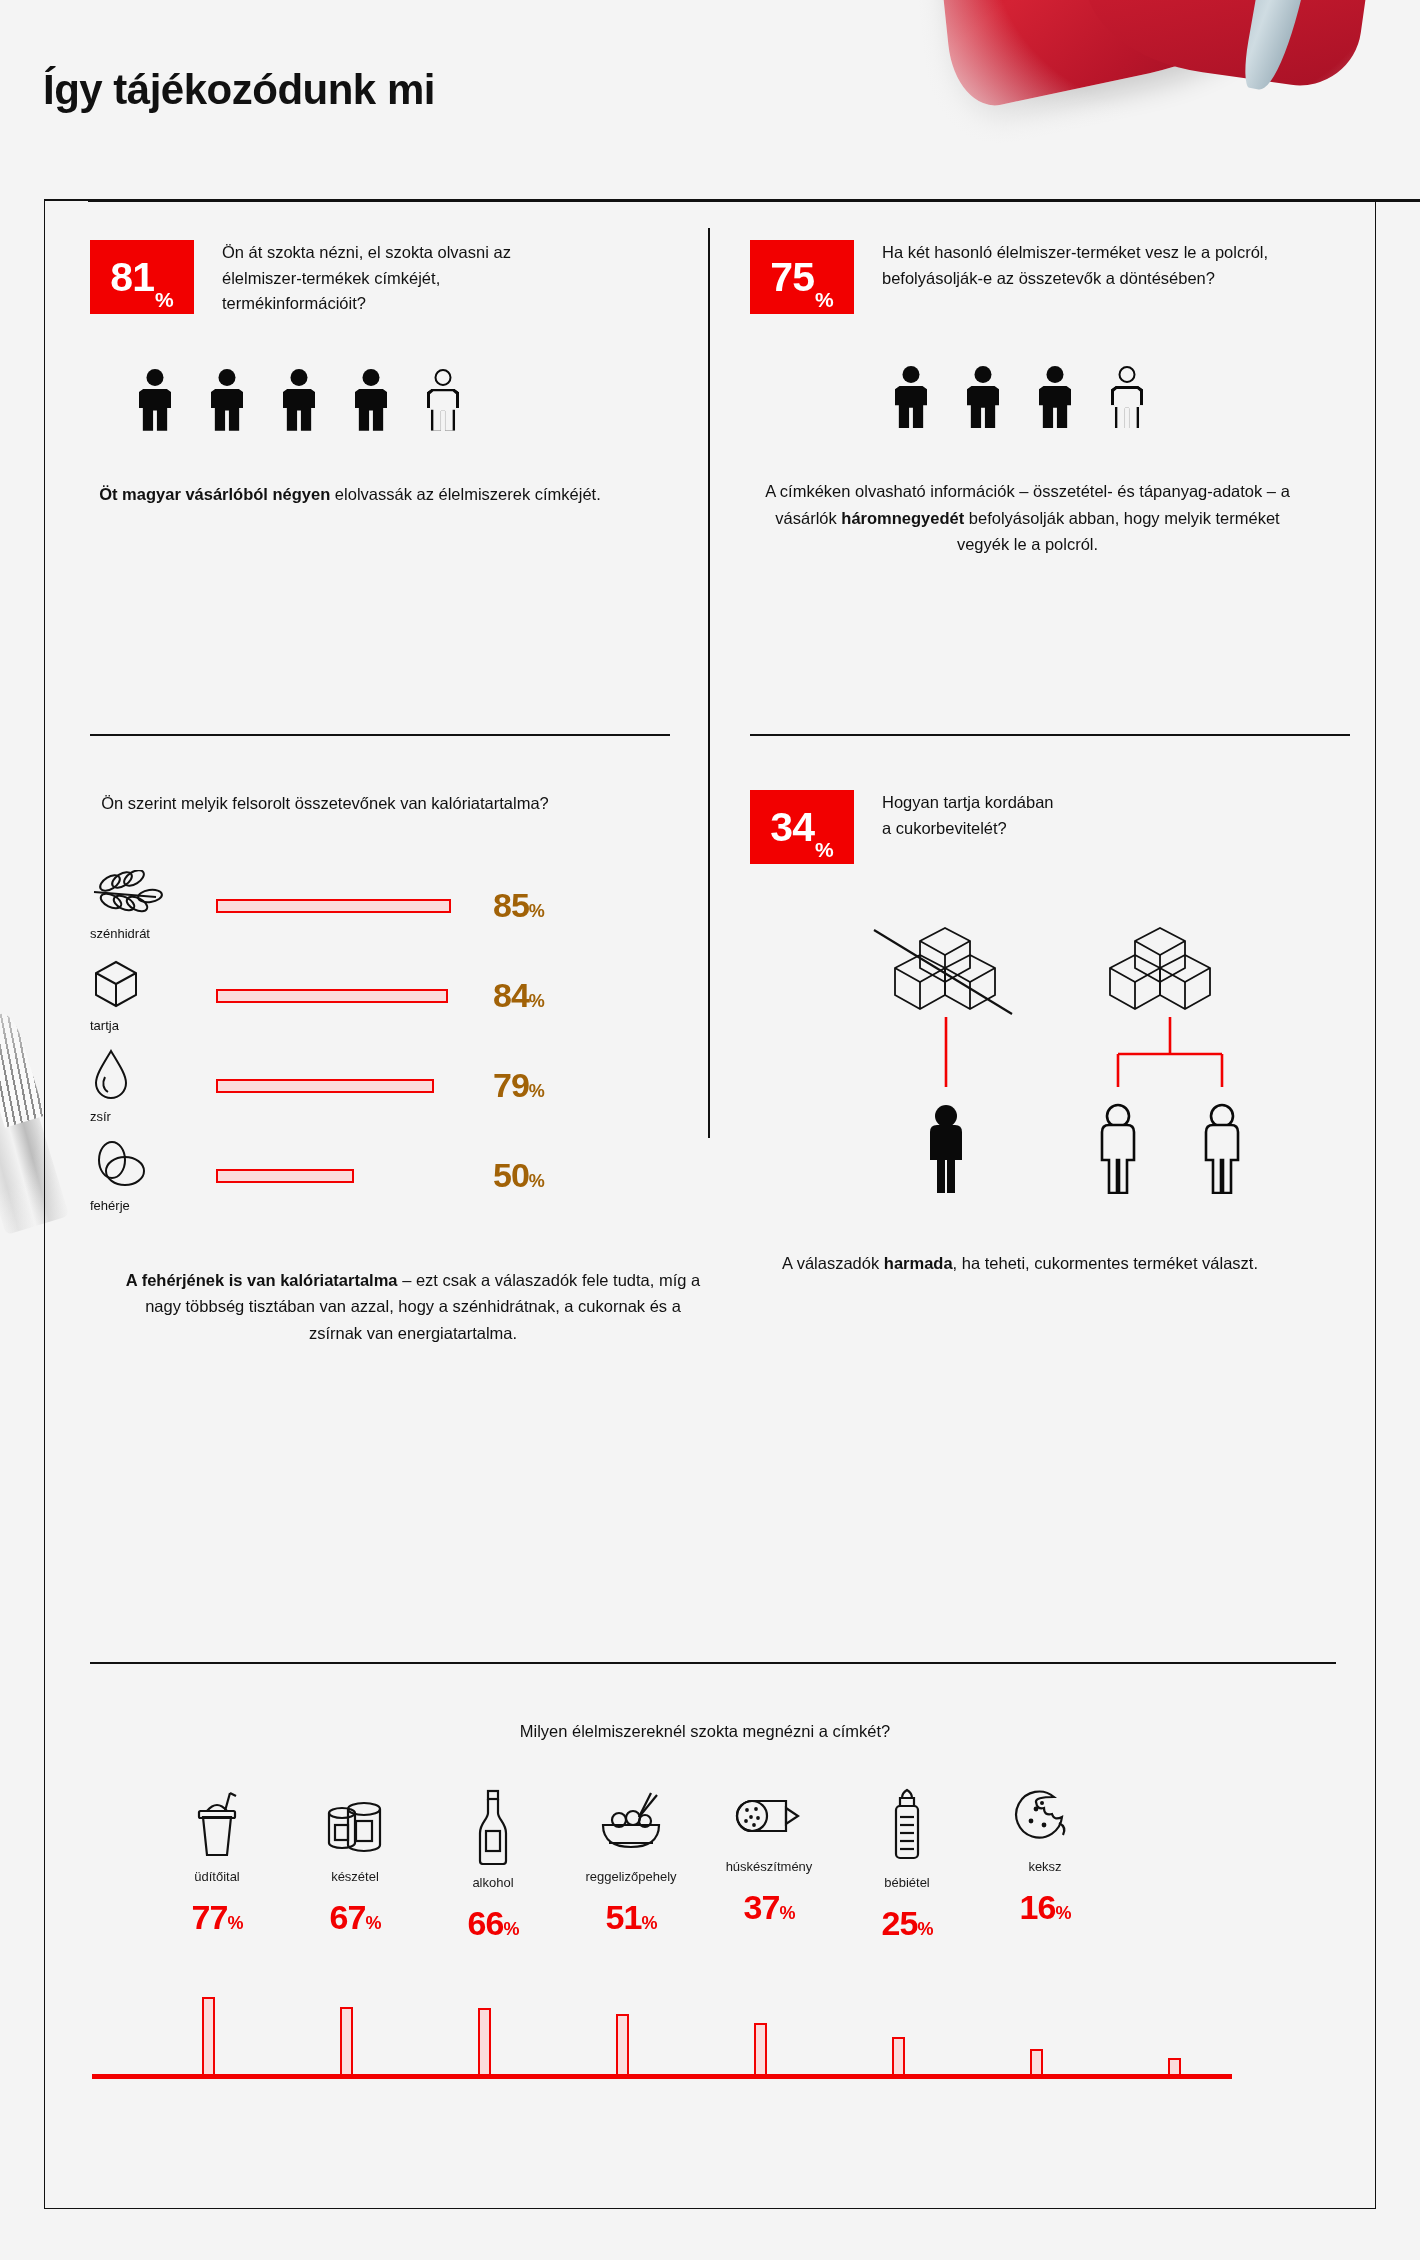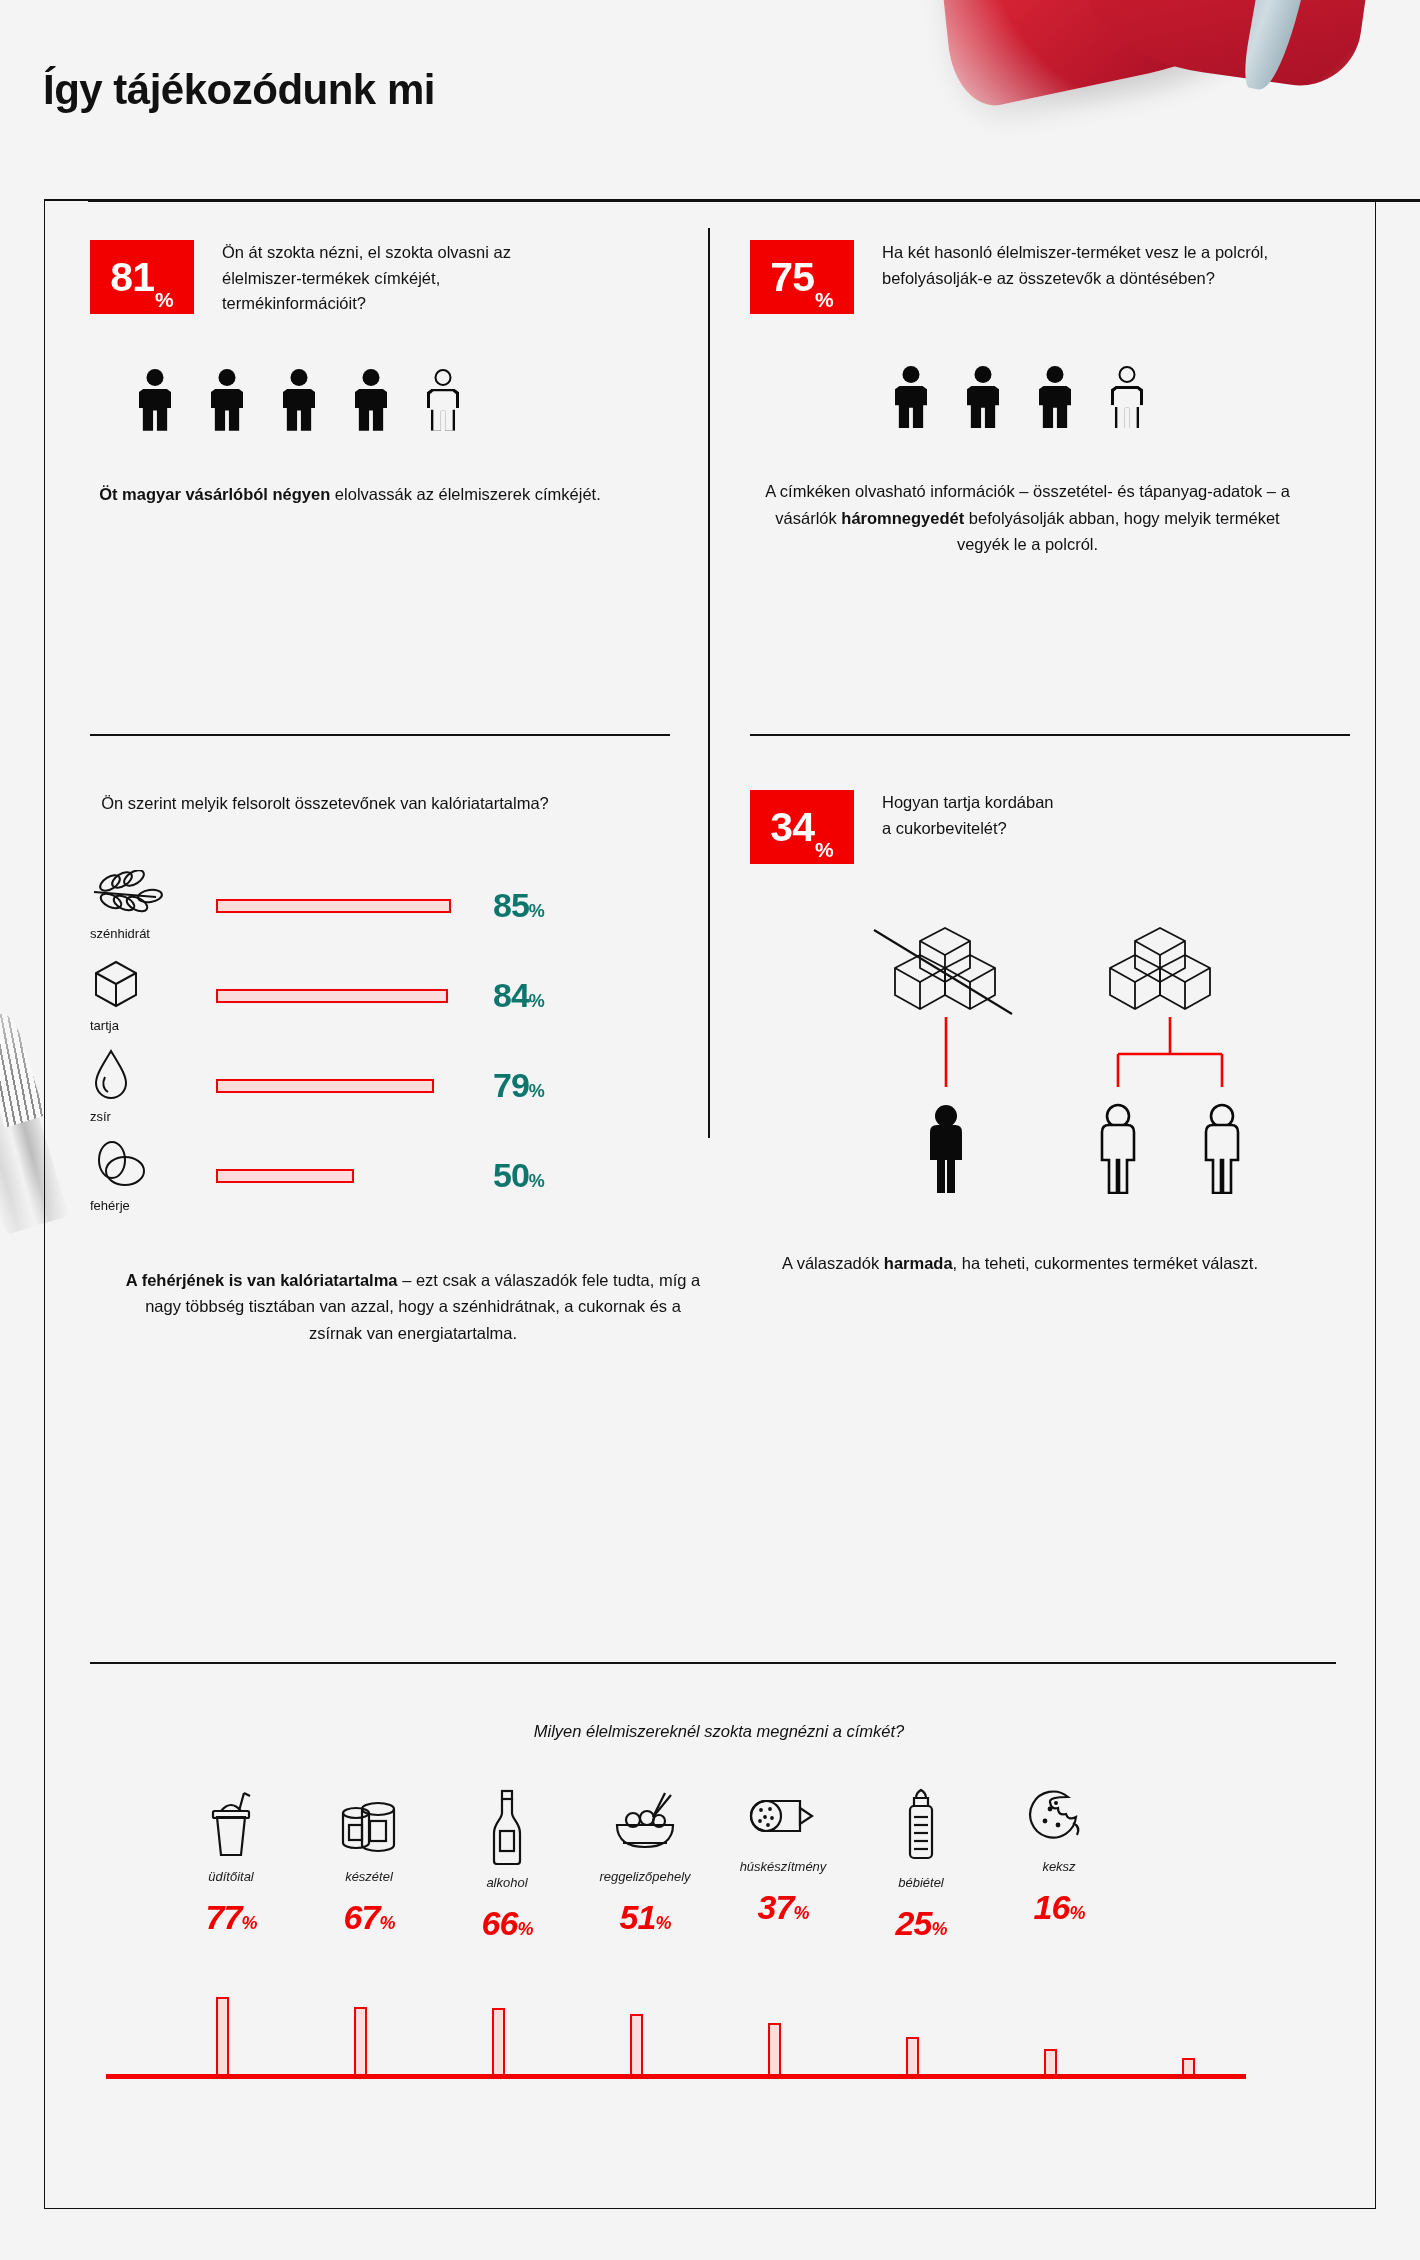--- a/index.html
+++ b/index.html
@@ -142,21 +142,21 @@
 
   
   .cal-row{ display:flex; align-items:center; height:90px; }
   .cal-icon{ width:108px; }
   .cal-icon .lbl{ font-size:13px; margin-top:4px; color:#111; }
   .cal-bar-wrap{ width:235px; margin-left:18px; }
   .cal-bar{
     height:14px; background:#fbdcdc; border:2.6px solid #f20000;
   }
   .cal-val{
-    margin-left:42px; color:#0f766e; font-weight:bold;
+    margin-left:42px; color:#a16207; font-weight:bold;
     font-size:34px; letter-spacing:-1px; white-space:nowrap;
   }
   .cal-val .p{ font-size:18px; }
 
   
   .sugar-wrap{ position:relative; width:420px; height:300px; }
 
   
   .foods{ display:flex; }
   .food{ width:138px; text-align:center; }
@@ -409,21 +409,21 @@
     </svg>
   </div>
 
   <div class="body-txt" style="margin-top:26px;width:540px;">
     <span>A válaszadók </span><b>harmada</b><span>, ha teheti, cukormentes terméket választ.</span>
   </div>
 </div>
 
 <div class="hr-thin" style="position:absolute;left:90px;top:1662px;width:1246px;"></div>
 
-<div style="position:absolute;left:94px;top:1718px;width:1250px;font-style:italic;">
+<div style="position:absolute;left:80px;top:1718px;width:1250px;">
   <div class="body-txt">Milyen élelmiszereknél szokta megnézni a címkét?</div>
 
   <div class="foods" style="margin-top:42px;margin-left:68px;">
 
     <div class="food">
       <svg width="56" height="72" viewBox="0 0 56 72" fill="none" stroke="#111" stroke-width="2.2">
         <path d="M14 30 h28 l-4 38 h-20 z"></path>
         <rect x="10" y="24" width="36" height="7" rx="1.5"></rect>
         <path d="M18 24 q10-12 20 0"></path>
         <line x1="36" y1="24" x2="41" y2="6"></line>

